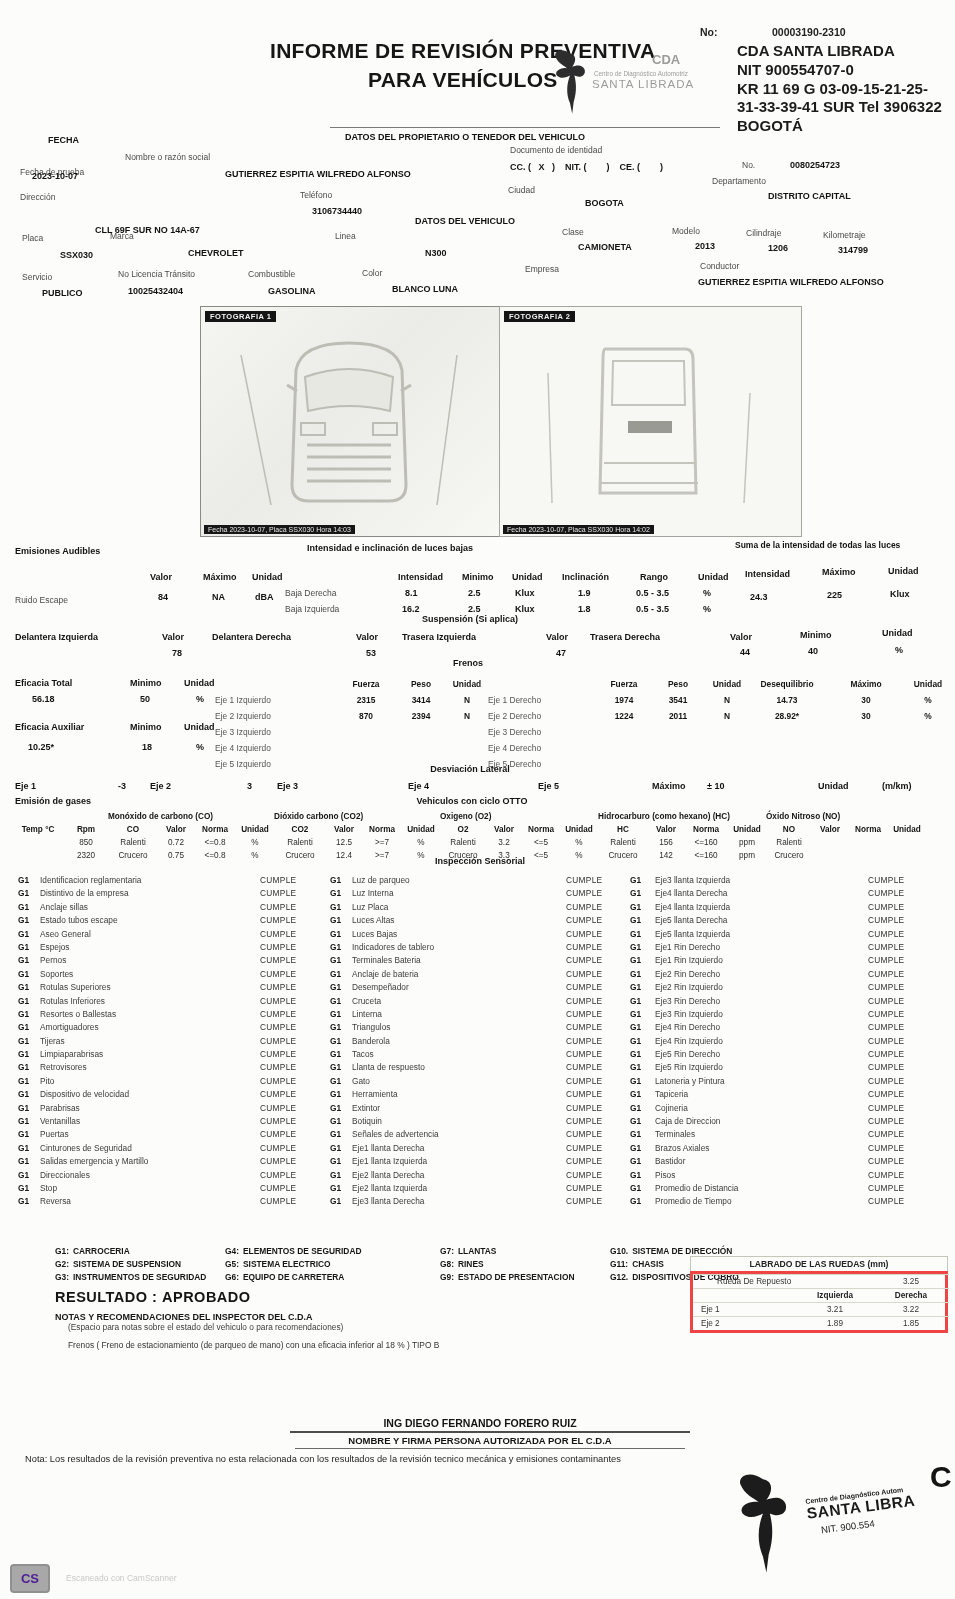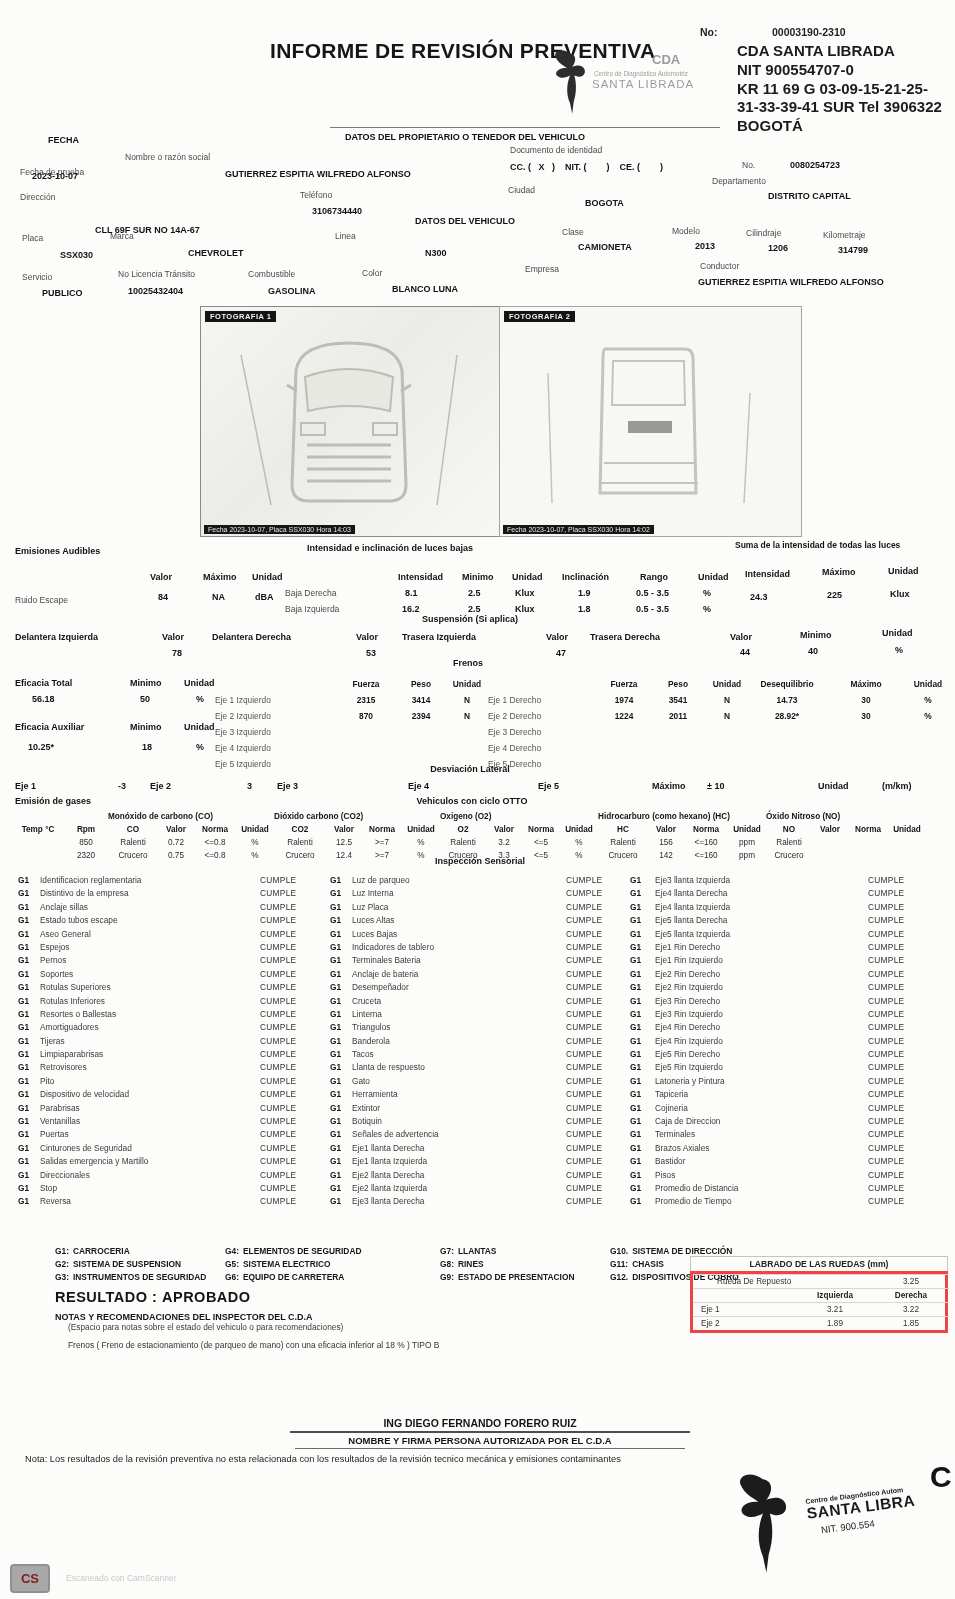--- a/index.html
+++ b/index.html
@@ -59,31 +59,32 @@
   .lab-title{font-size:8.6px;font-weight:bold;text-align:center;color:#222;height:14px;line-height:14px;
      border:1px solid #c6c6b8;border-bottom:none;}
   #labrado-grid{display:grid;grid-template-columns:104px 76px 76px;border:3px solid #ef4444;}
   .lab-cell{height:13px;line-height:13px;font-size:8.2px;color:#333;border-top:1px solid #d8d8cb;padding-left:8px;}
   .lab-span2{grid-column:span 2;}
   .lab-num{text-align:center;padding-left:0;}
   .lab-bold{font-weight:bold;color:#222;text-align:center;padding-left:0;}
   
   .stamp-text{transform:rotate(-7deg);transform-origin:left top;}
   .cs-badge{position:absolute;left:10px;top:1564px;width:36px;height:25px;background:#a8a8a8;
-     border:2px solid #909090;border-radius:4px;color:#7f1d1d;font-size:13px;font-weight:bold;
+     border:2px solid #909090;border-radius:4px;color:#4c1d95;font-size:13px;font-weight:bold;
      text-align:center;line-height:25px;}
 </style>
 </head>
 <body>
 
 <div class="page">
 
   <div>
     <div class="a title" style="left:270px;top:36px;">
       <div>INFORME DE REVISIÓN PREVENTIVA</div>
+      <div>PARA VEHÍCULOS</div>
     </div>
     <span class="a" style="left:700px;top:26px;font-size:10.5px;font-weight:bold;">No:</span>
     <span class="a" style="left:772px;top:26px;font-size:10.5px;font-weight:bold;">00003190-2310</span>
 
     <span class="a" style="left:548px;top:44px;">
       <svg width="44" height="74" viewBox="0 0 60 95">
         <path d="M30 10 C20 2 8 6 10 14 C14 24 22 26 26 30 C18 28 8 34 12 40 C18 46 26 42 30 40 C26 50 24 64 30 78 L33 92 L35 76 C40 60 38 48 36 40 C44 44 52 40 50 32 C47 24 38 26 33 28 C38 22 40 12 30 10 Z" fill="#2d2d2d"></path>
       </svg>
     </span>
     <span class="a logo-gray" style="left:652px;top:52px;font-size:13px;font-weight:bold;">CDA</span>

